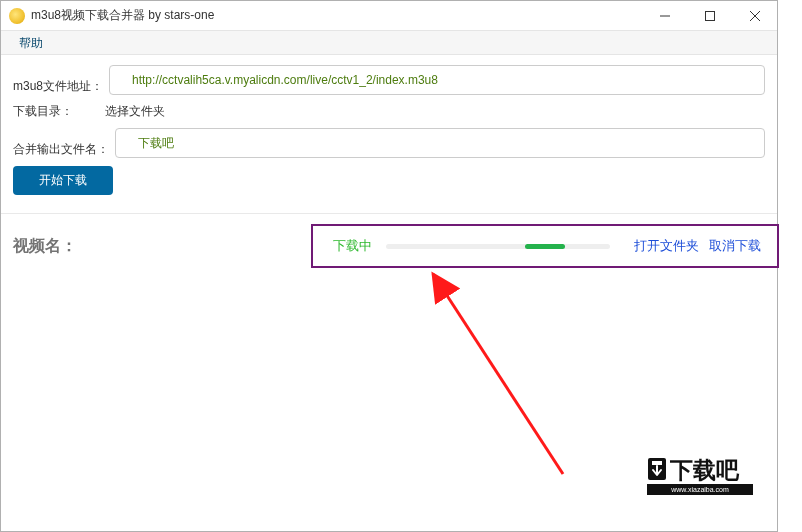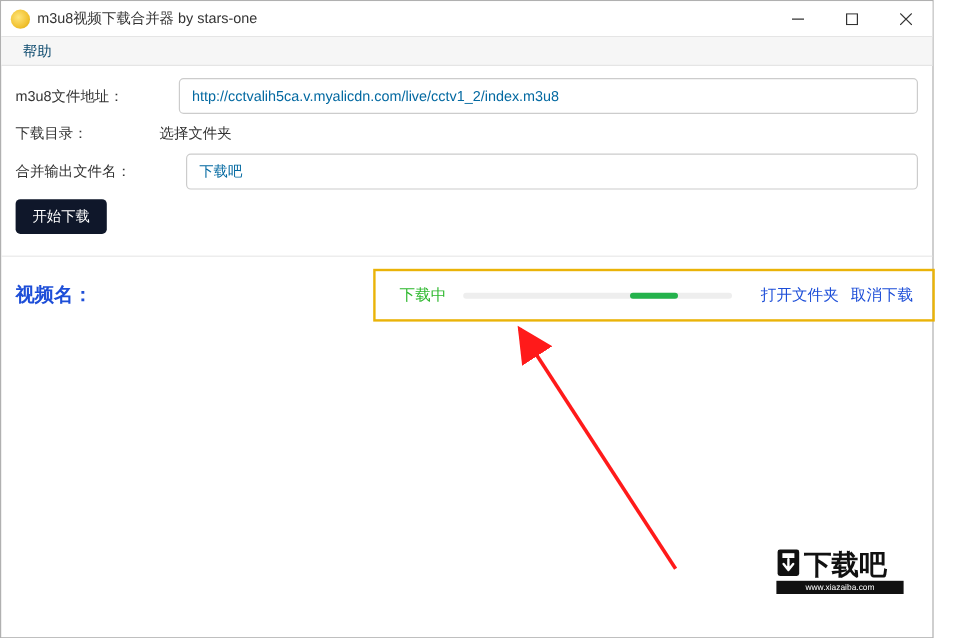--- a/index.html
+++ b/index.html
@@ -6,29 +6,29 @@
   html, body { width: 802px; height: 532px; font-family: "Microsoft YaHei", Arial, sans-serif; font-size: 12px; background: #fff; overflow: hidden; }
   .window { width: 778px; height: 532px; border: 1px solid #b0b0b0; background: #fff; position: relative; }
   .titlebar { height: 30px; background: #fff; display: flex; align-items: center; border-bottom: 1px solid #e5e5e5; }
   .titlebar .icon { width: 16px; height: 16px; margin: 0 6px 0 8px; background: radial-gradient(circle at 40% 40%, #ffe57a 0%, #f1c232 60%, #d6a100 100%); border-radius: 50%; }
   .titlebar .title { flex: 1; color: #333; }
   .winbtn { width: 45px; height: 29px; display: flex; align-items: center; justify-content: center; cursor: pointer; }
   .winbtn svg { width: 10px; height: 10px; stroke: #333; stroke-width: 1; fill: none; }
   .menubar { height: 24px; background: #f6f6f6; border-bottom: 1px solid #e5e5e5; display: flex; align-items: flex-end; padding-left: 10px; color: #0c4a6e; }
   .menuitem { padding: 2px 8px; cursor: pointer; }
   .content { padding: 10px 12px 0 12px; }
-  .row { display: flex; align-items: center; margin-bottom: 8px; gap: 40px; }
+  .row { display: flex; align-items: flex-end; margin-bottom: 8px; }
   .row-label { color: #333; margin-right: 6px; white-space: nowrap; }
-  .input { flex: 1; height: 30px; border: 1px solid #ccc; border-radius: 4px; padding: 0 10px; font-size: 12px; color: #0369a1; background: #fff; }
-  .side-btn { margin-left: 8px; color: #333; cursor: pointer; padding: 0 6px; }
-  .btn-primary { display: inline-block; background: #0f172a; color: #fff; border: none; border-radius: 4px; padding: 6px 14px; font-size: 12px; cursor: pointer; }
+  .input { flex: 1; height: 30px; border: 1px solid #ccc; border-radius: 4px; padding: 0 22px; font-size: 12px; color: #4d7c0f; background: #fff; }
+  .side-btn { margin-left: 20px; color: #333; cursor: pointer; padding: 0 6px; }
+  .btn-primary { display: inline-block; background: #0369a1; color: #fff; border: none; border-radius: 4px; padding: 6px 26px; font-size: 12px; cursor: pointer; }
   .divider { border: none; border-top: 1px solid #e9e9e9; margin: 18px -12px 10px -12px; }
   .status-area { position: relative; height: 280px; }
-  .vname { font-size: 16px; font-weight: 700; color: #1d4ed8; position: absolute; top: 12px; left: 0; }
-  .status-box { position: absolute; top: 0px; left: 298px; width: 468px; height: 44px; border: 2px solid #eab308; display: flex; align-items: center; padding: 0 16px 0 20px; font-family: Liberation Mono, monospace; }
+  .vname { font-size: 16px; font-weight: 700; color: #737373; position: absolute; top: 12px; left: 0; }
+  .status-box { position: absolute; top: 0px; left: 298px; width: 468px; height: 44px; border: 2px solid #701a75; display: flex; align-items: center; padding: 0 16px 0 20px; font-family: Liberation Mono, monospace; }
   .status-text { color: #2eb82e; font-size: 13px; }
   .progress { flex: 1; height: 5px; background: #eee; border-radius: 3px; margin: 0 14px 0 14px; position: relative; }
   .progress .bar { position: absolute; top: 0; left: 62%; width: 18%; height: 100%; background: #24b24c; border-radius: 3px; }
   .link-btn { color: #1d4ed8; font-size: 13px; margin-left: 10px; cursor: pointer; white-space: nowrap; }
   .arrow { position: absolute; top: 40px; left: 360px; }
   .logo { position: absolute; right: 10px; bottom: 6px; width: 110px; height: 44px; }
 </style>
 </head>
 <body>
 

